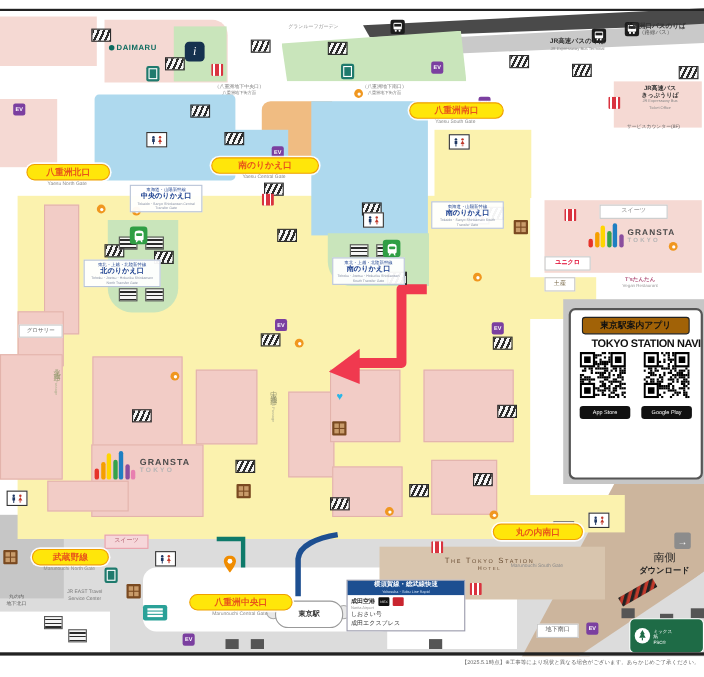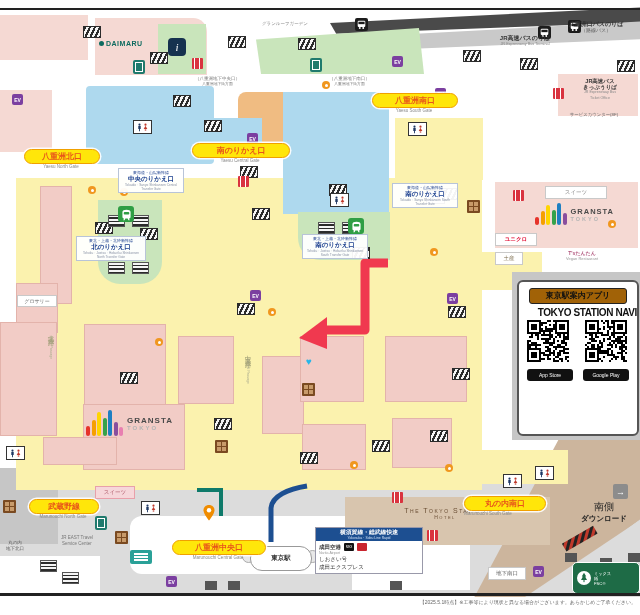--- a/index.html
+++ b/index.html
@@ -165,21 +165,21 @@
   <div class="abs pill" style="left:24px;top:149px;width:74px;">八重洲北口</div>
   <div class="abs pill-sub" style="left:18px;top:164px;width:86px;">Yaesu North Gate</div>
   <div class="abs pill" style="left:192px;top:143px;width:96px;">南のりかえ口</div>
   <div class="abs pill-sub" style="left:192px;top:158px;width:96px;">Yaesu Central Gate</div>
   <div class="abs pill" style="left:372px;top:93px;width:84px;">八重洲南口</div>
   <div class="abs pill-sub" style="left:372px;top:108px;width:84px;">Yaesu South Gate</div>
   <div class="abs pill" style="left:29px;top:499px;width:68px;">武蔵野線</div>
   <div class="abs pill-sub" style="left:20px;top:514px;width:86px;">Marunouchi North Gate</div>
   <div class="abs pill" style="left:172px;top:540px;width:92px;">八重洲中央口</div>
   <div class="abs pill-sub" style="left:168px;top:555px;width:100px;">Marunouchi Central Gate</div>
-  <div class="abs pill" style="left:448px;top:496px;width:80px;margin-left:16px;">丸の内南口</div>
+  <div class="abs pill" style="left:448px;top:476px;width:80px;">丸の内南口</div>
   <div class="abs pill-sub" style="left:442px;top:511px;width:92px;">Marunouchi South Gate</div>
 
   <div class="abs tbox" style="left:118px;top:168px;width:60px;">
     <div class="l1">東海道・山陽新幹線</div>
     <div class="l2">中央のりかえ口</div>
     <div class="l3">Tokaido・Sanyo Shinkansen Central Transfer Gate</div>
   </div>
   <div class="abs tbox" style="left:76px;top:236px;width:64px;">
     <div class="l1">東北・上越・北陸新幹線</div>
     <div class="l2">北のりかえ口</div>

